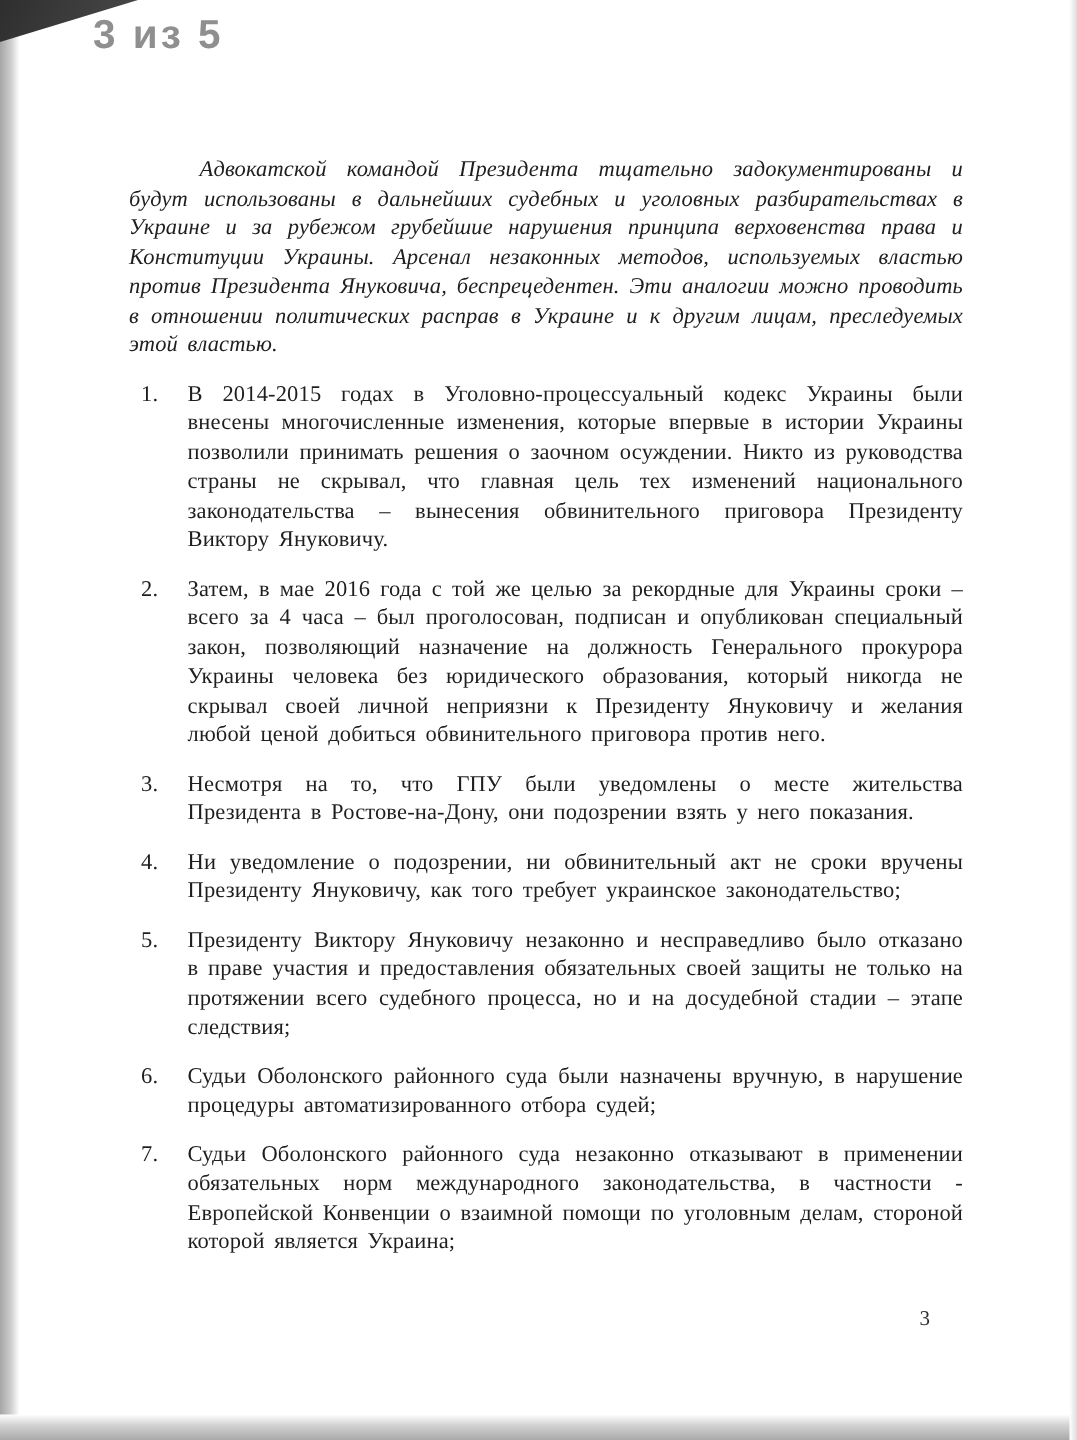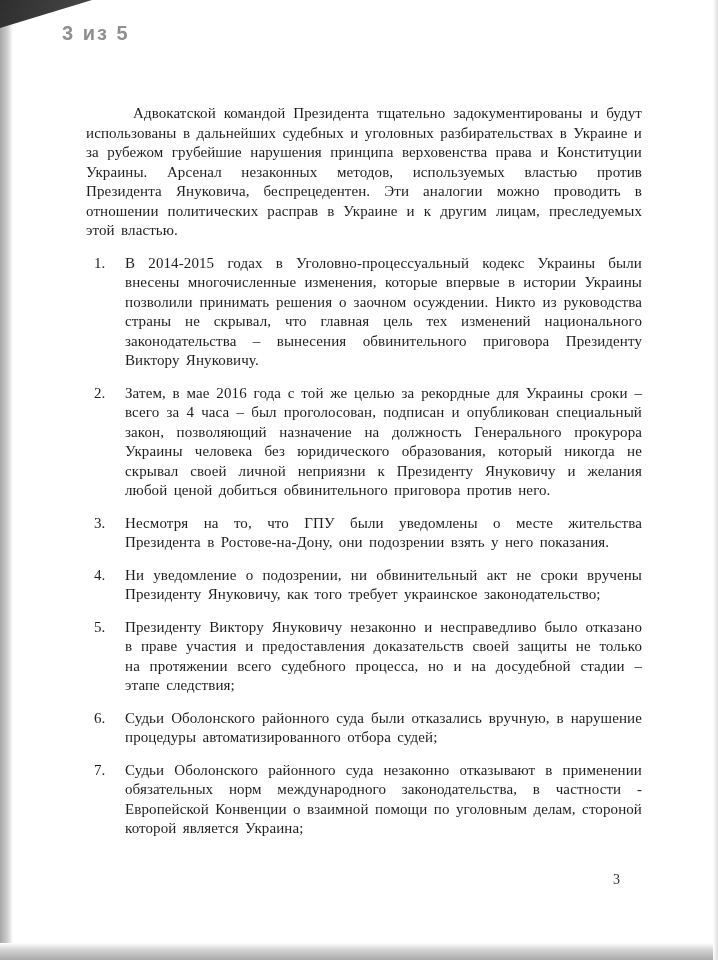--- a/index.html
+++ b/index.html
@@ -39,43 +39,44 @@
     position: absolute;
     left: 0; top: 0;
     width: 92px;
     height: 28px;
     background: linear-gradient(115deg, #2e2e2e, #4a4a4a);
     clip-path: polygon(0 0, 100% 0, 0 100%);
     z-index: 3;
   }
   .header-label {
     position: absolute;
-    top: 22px;
+    top: 8px;
     left: 62px;
     font-family: "Liberation Sans", sans-serif;
-    font-size: 20px;
+    font-size: 27px;
     font-weight: 700;
     letter-spacing: 2px;
     color: #8f8f8f;
     z-index: 2;
   }
   .content {
     position: absolute;
     top: 104px;
     left: 86px;
     right: 76px;
     font-size: 15px;
     line-height: 19.5px;
     letter-spacing: 0.1px;
     word-spacing: 2.5px;
   }
   .intro {
     margin: 0 0 13px 0;
     text-align: justify;
     text-indent: 47px;
+    font-style: italic;
   }
   .list-item {
     display: flex;
     margin-bottom: 13px;
     padding-left: 8px;
   }
   .list-item .num {
     width: 31px;
     flex-shrink: 0;
   }
@@ -122,26 +123,26 @@
       <span class="txt">Несмотря на то, что ГПУ были уведомлены о месте жительства Президента в Ростове-на-Дону, они подозрении взять у него показания.</span>
     </div>
 
     <div class="list-item">
       <span class="num">4.</span>
       <span class="txt">Ни уведомление о подозрении, ни обвинительный акт не сроки вручены Президенту Януковичу, как того требует украинское законодательство;</span>
     </div>
 
     <div class="list-item">
       <span class="num">5.</span>
-      <span class="txt">Президенту Виктору Януковичу незаконно и несправедливо было отказано в праве участия и предоставления доказательств своей защиты не только на протяжении всего судебного процесса, но и на досудебной стадии – этапе следствия;</span>
+      <span class="txt">Президенту Виктору Януковичу незаконно и несправедливо было отказано в праве участия и предоставления обязательных своей защиты не только на протяжении всего судебного процесса, но и на досудебной стадии – этапе следствия;</span>
     </div>
 
     <div class="list-item">
       <span class="num">6.</span>
-      <span class="txt">Судьи Оболонского районного суда были отказались вручную, в нарушение процедуры автоматизированного отбора судей;</span>
+      <span class="txt">Судьи Оболонского районного суда были назначены вручную, в нарушение процедуры автоматизированного отбора судей;</span>
     </div>
 
     <div class="list-item">
       <span class="num">7.</span>
       <span class="txt">Судьи Оболонского районного суда незаконно отказывают в применении обязательных норм международного законодательства, в частности - Европейской Конвенции о взаимной помощи по уголовным делам, стороной которой является Украина;</span>
     </div>
 
   </div>
 
   <div class="page-number">3</div>

